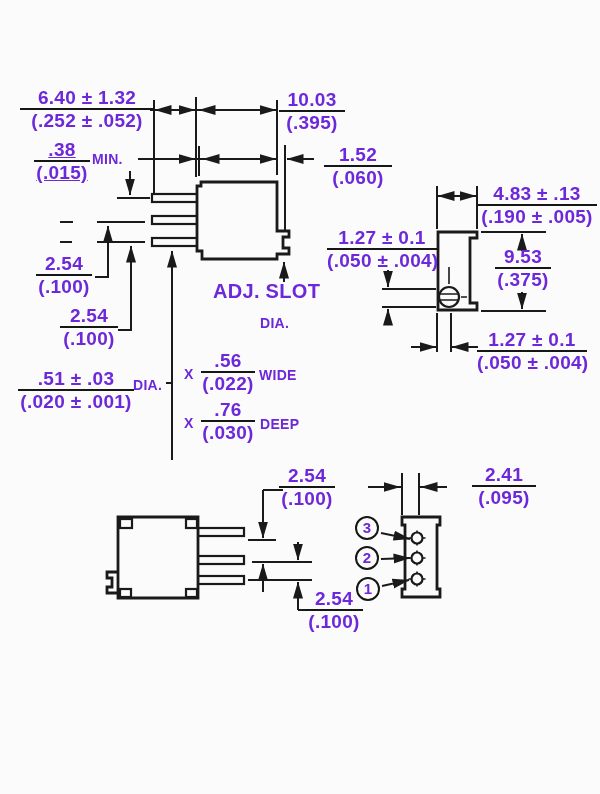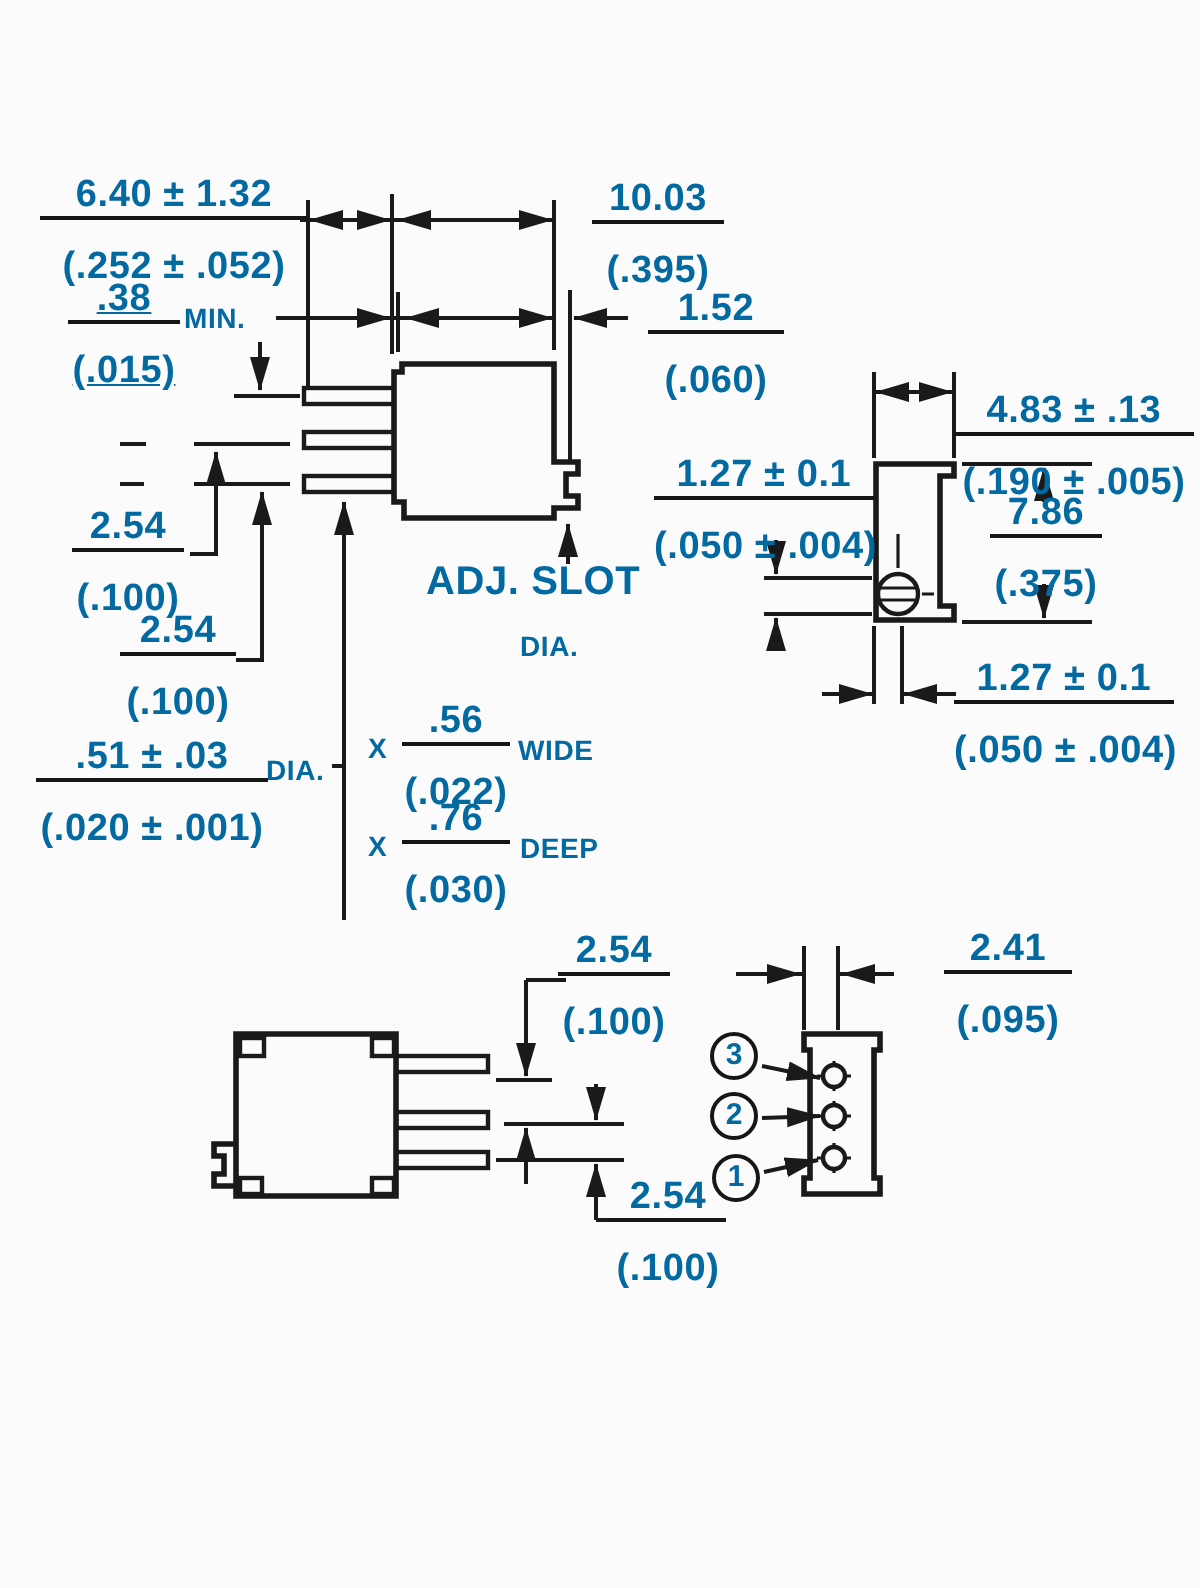--- a/index.html
+++ b/index.html
@@ -1,33 +1,33 @@
 <!DOCTYPE html>
 <html><head>
 <meta charset="utf-8">
 <title>Drawing</title>
 <style>
   html,body{margin:0;padding:0;}
   body{background:#e9e9e9;font-family:"Liberation Sans", sans-serif;}
   #canvas{
     position:relative;width:600px;height:794px;background:#fbfbfb;
-    overflow:hidden;color:#0369a1;
+    overflow:hidden;color:#6d28d9;
   }
   svg{position:absolute;left:0;top:0;}
   .out{stroke:#1a1a1a;stroke-width:2.8;fill:none;stroke-linejoin:miter;}
   .solid{fill:#fbfbfb;}
   .pin{stroke:#1a1a1a;stroke-width:2.2;fill:#fbfbfb;}
   .dim{stroke:#1a1a1a;stroke-width:2;fill:none;}
   .thin{stroke:#1a1a1a;stroke-width:1.6;fill:none;}
   .frac{
     position:absolute;text-align:center;font-weight:bold;font-size:19px;
     line-height:20px;letter-spacing:0.3px;white-space:nowrap;
   }
   .frac .num{display:block;border-bottom:2.5px solid #161616;padding:0 2px 0 2px;}
-  .frac .den{display:block;padding-top:14px;}
+  .frac .den{display:block;padding-top:1px;}
   .lbl{
     position:absolute;font-weight:bold;font-size:14px;line-height:20px;
     letter-spacing:0.3px;white-space:nowrap;
   }
   .circ{
     position:absolute;width:20px;height:20px;border:2.5px solid #161616;
     border-radius:50%;text-align:center;font-weight:bold;font-size:15px;
     line-height:20px;background:#fbfbfb;
   }
 </style>
@@ -151,48 +151,48 @@
       <line class="dim" x1="381" y1="559" x2="410" y2="558" marker-end="url(#arr)"></line>
       <line class="dim" x1="382" y1="586" x2="409" y2="580" marker-end="url(#arr)"></line>
     </g>
   </svg>
 
   <div class="frac" style="left:20px;top:88px;width:134px;">
     <span class="num">6.40 ± 1.32</span>
     <span class="den">(.252 ± .052)</span>
   </div>
 
-  <div class="frac" style="left:296px;top:90px;width:66px;">
+  <div class="frac" style="left:279px;top:90px;width:66px;">
     <span class="num">10.03</span>
     <span class="den">(.395)</span>
   </div>
 
   <div class="frac" style="left:34px;top:140px;width:56px;text-decoration:underline;">
     <span class="num">.38</span>
     <span class="den">(.015)</span>
   </div>
   <div class="lbl" style="left:92px;top:149px;">MIN.</div>
 
   <div class="frac" style="left:324px;top:145px;width:68px;">
     <span class="num">1.52</span>
     <span class="den">(.060)</span>
   </div>
 
-  <div class="frac" style="left:477px;top:196px;width:120px;">
+  <div class="frac" style="left:477px;top:184px;width:120px;">
     <span class="num">4.83 ± .13</span>
     <span class="den">(.190 ± .005)</span>
   </div>
 
   <div class="frac" style="left:327px;top:228px;width:110px;">
     <span class="num">1.27 ± 0.1</span>
     <span class="den">(.050 ± .004)</span>
   </div>
 
   <div class="frac" style="left:495px;top:247px;width:56px;">
-    <span class="num">7.86</span>
+    <span class="num">9.53</span>
     <span class="den">(.375)</span>
   </div>
 
   <div class="frac" style="left:477px;top:330px;width:110px;">
     <span class="num">1.27 ± 0.1</span>
     <span class="den">(.050 ± .004)</span>
   </div>
 
   <div class="frac" style="left:36px;top:254px;width:56px;">
     <span class="num">2.54</span>

